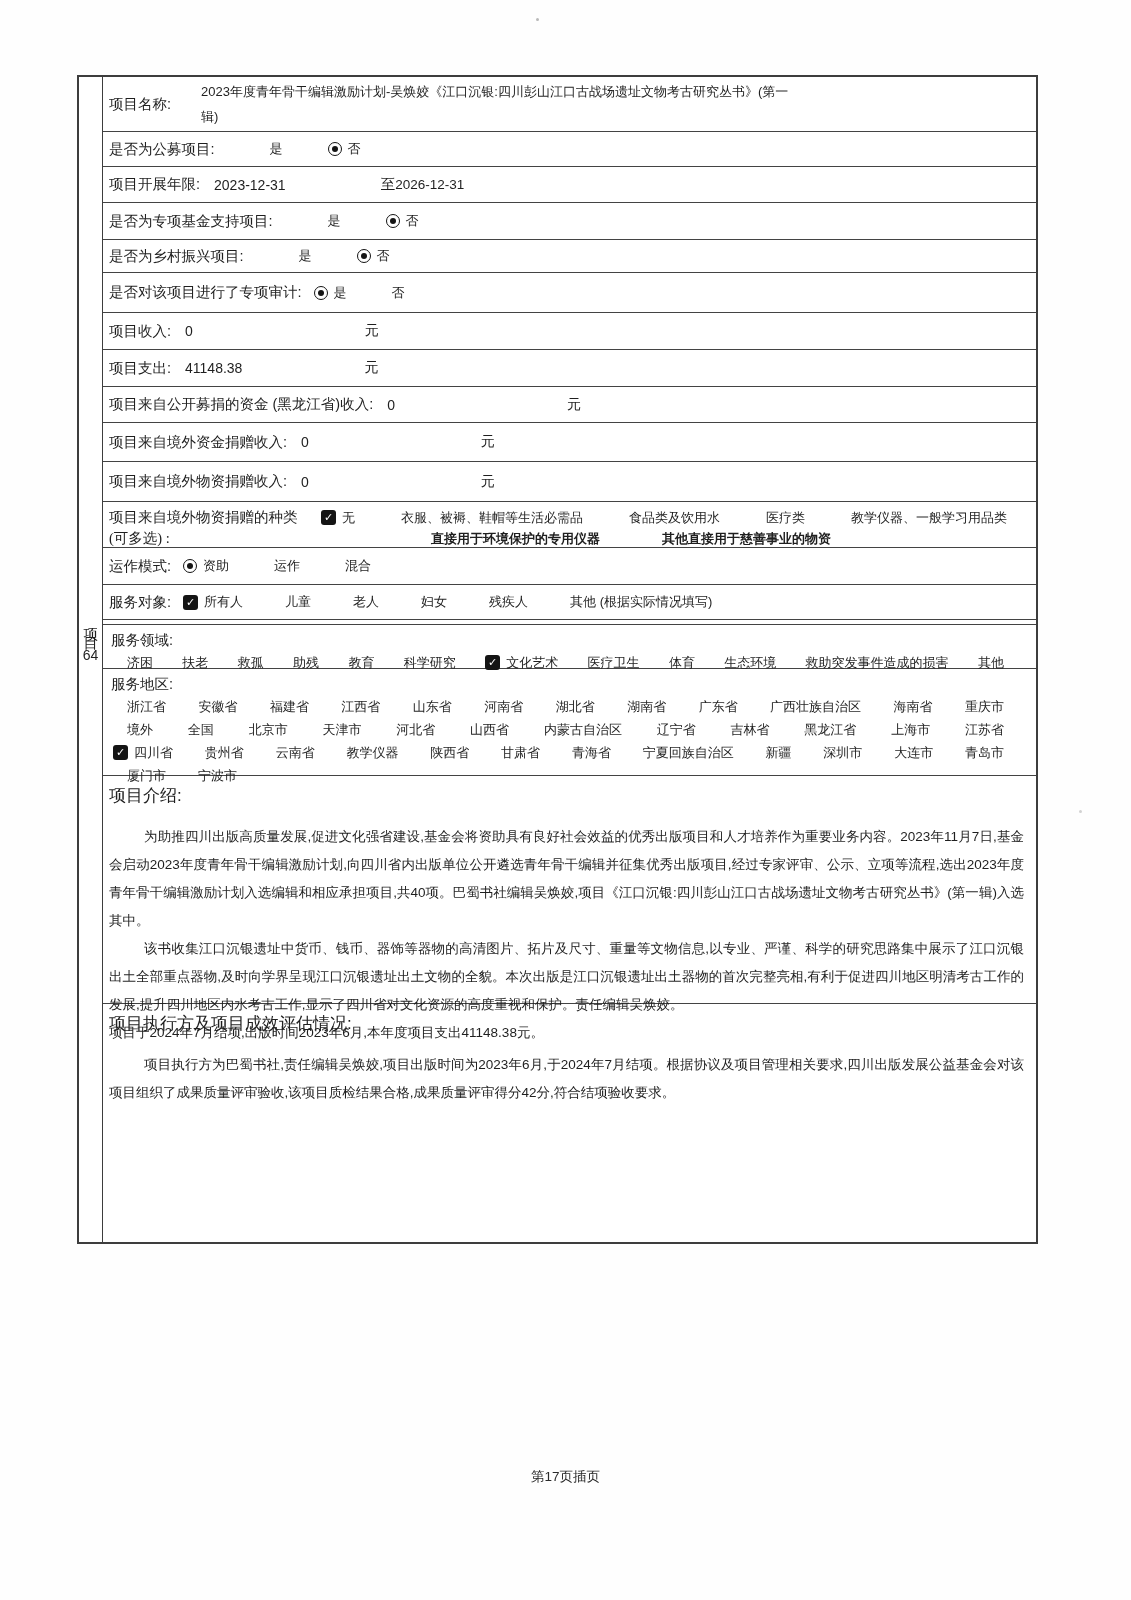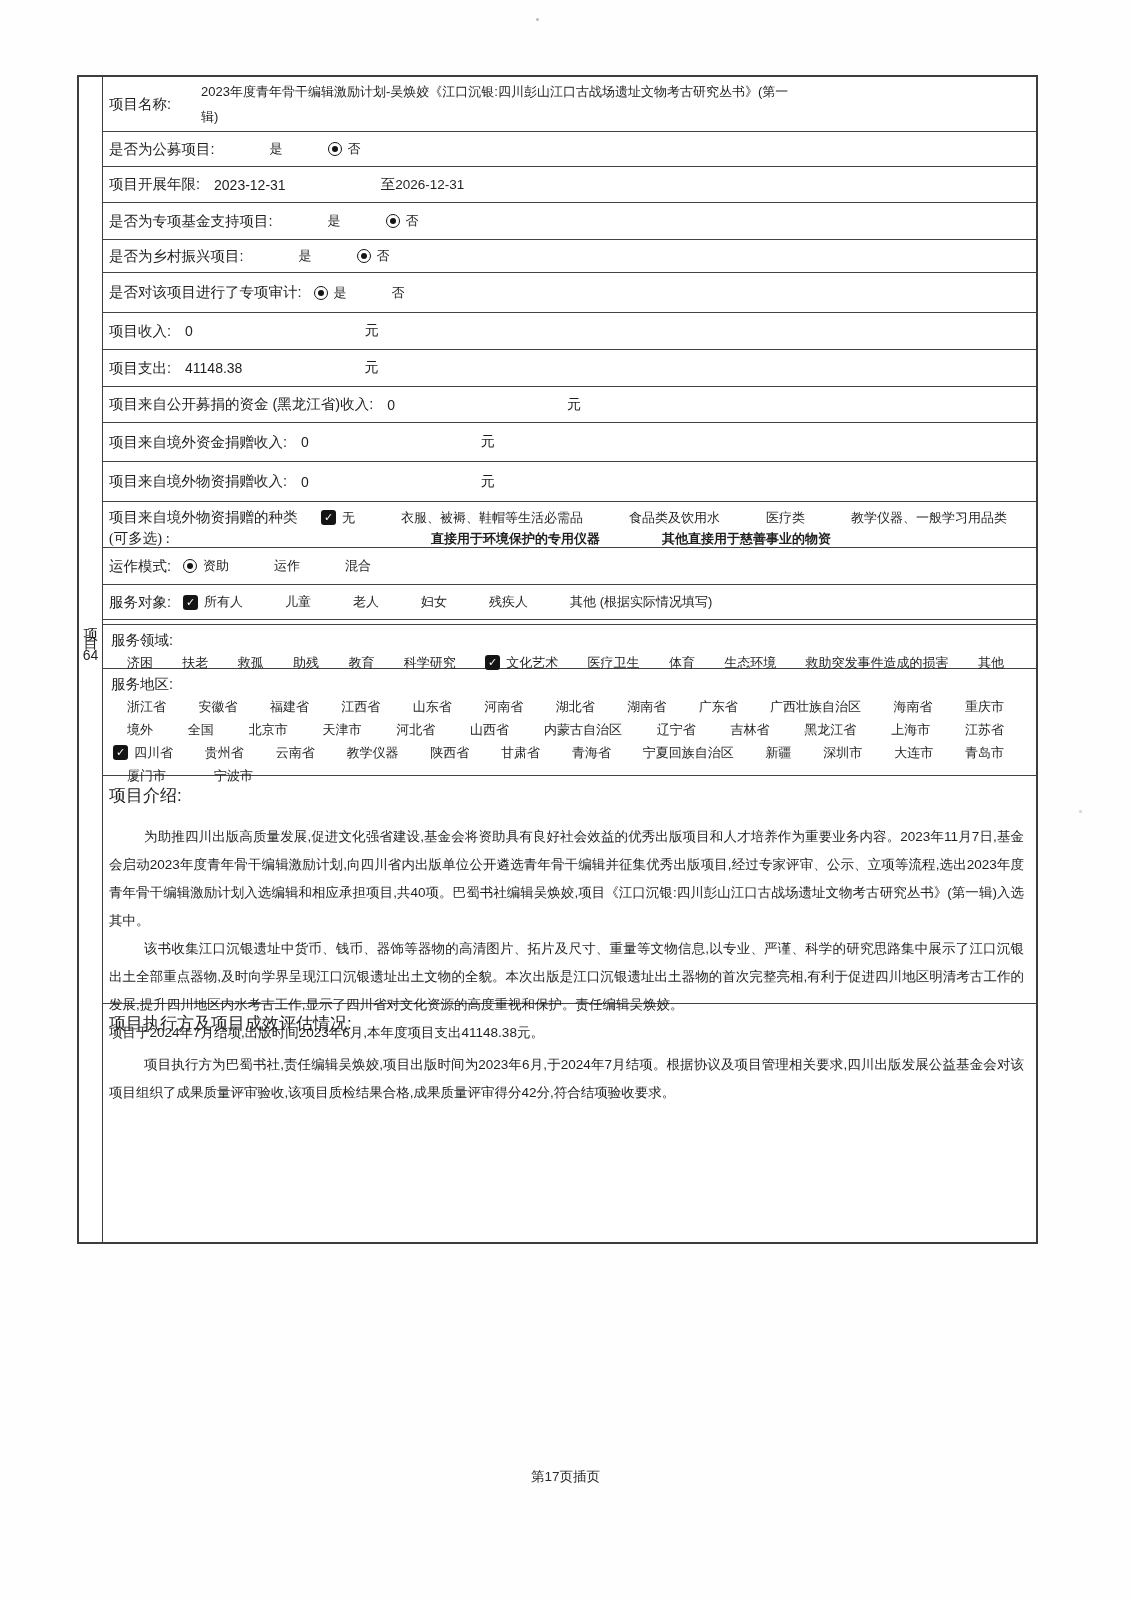--- a/index.html
+++ b/index.html
@@ -58,21 +58,21 @@
   .row-types{align-items:flex-start;padding-top:5px;font-family:Liberation Serif, serif;}
   .types-left{width:212px;flex:none;font-size:14.5px;line-height:21px;}
   .types-right{flex:1;display:flex;flex-direction:column;}
   .types-l1{gap:46px;line-height:21px;}
   .types-l2{gap:62px;margin-left:110px;line-height:21px;font-weight:600;}
   
   .row-lines{padding-top:4px;}
   .line-label{font-size:14.5px;line-height:22px;padding-left:2px;}
   .sb{justify-content:space-between;padding:0 22px 0 18px;line-height:23px;}
   .sb-check{padding-left:4px;}
-  .left-gap{gap:48px;padding-left:18px;line-height:23px;}
+  .left-gap{gap:32px;padding-left:18px;line-height:23px;}
   
   .block{padding:8px 12px 0 6px;}
   .block-title{font-size:17px;}
   .para{margin:0;font-size:13.5px;line-height:28px;text-align:justify;}
   .para.indent{text-indent:2.6em;}
   .paras{margin-top:16px;}
   .footer{position:absolute;left:0;top:1468px;width:100%;text-align:center;font-size:13.5px;color:#2a2a2a;}
 </style>
 </head>
 <body>

